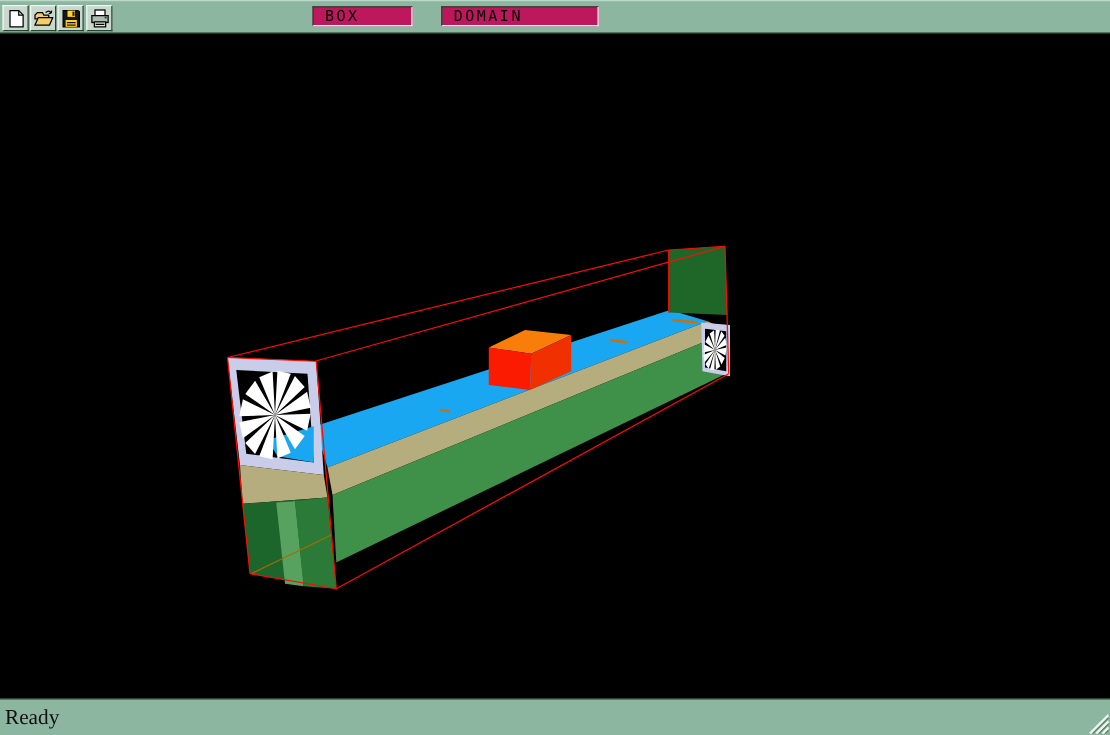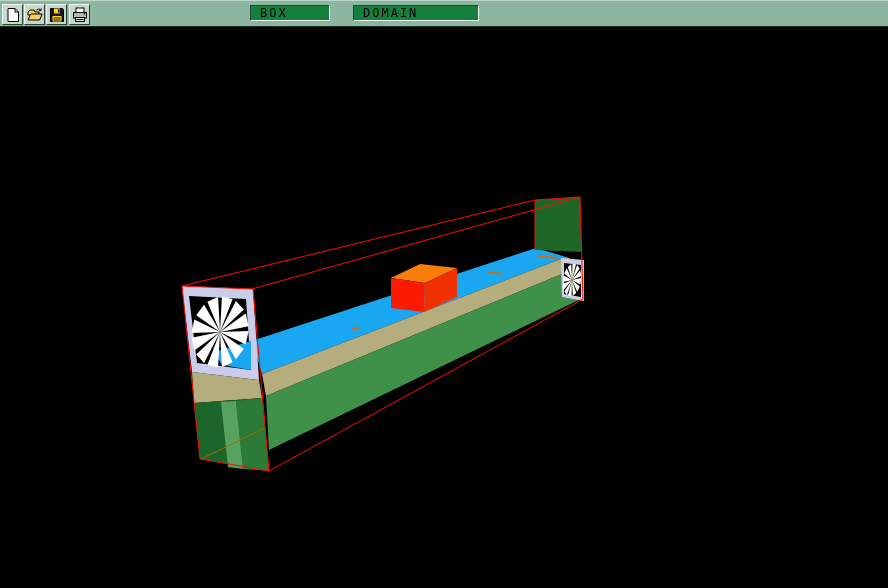--- a/index.html
+++ b/index.html
@@ -8,21 +8,21 @@
   
   .toolbar{position:absolute;left:0;top:0;width:888px;height:27px;
            background:#8db6a1;border-bottom:1px solid #16301f;box-sizing:border-box;
            border-top:1px solid #b9d8c7;}
   .tb-btn{position:absolute;top:3px;width:21px;height:21px;background:#c9d8cf;
           border-top:1px solid #eef6f0;border-left:1px solid #eef6f0;
           border-right:1px solid #24442f;border-bottom:1px solid #24442f;
           box-sizing:border-box;padding:0;display:flex;align-items:center;justify-content:center;}
   .tb-btn svg{display:block;}
   .tb-field{position:absolute;top:4px;height:16px;box-sizing:border-box;
-            background:#15803d;color:#000;
+            background:#be185d;color:#000;
             border-top:1px solid #24442f;border-left:1px solid #24442f;
             border-right:1px solid #f2f8f4;border-bottom:1px solid #f2f8f4;
             font-family:"DejaVu Sans Mono",monospace;font-size:12px;letter-spacing:2px;
             padding:0 0 0 9px;outline:none;}
   
   .viewport{position:absolute;left:0;top:27px;width:888px;height:532px;background:#000;}
   
   .statusbar{position:absolute;left:0;top:559px;width:888px;height:29px;background:#8db6a1;
              border-top:1px solid #557a66;box-sizing:border-box;}
   .status-text{position:absolute;left:4px;top:0;line-height:27px;
@@ -142,14 +142,25 @@
         <line x1="535" y1="200" x2="535" y2="250" stroke="#fb0d00"></line>
         <line x1="580" y1="197" x2="583" y2="299" stroke="#fb0d00"></line>
         <line x1="269" y1="471" x2="583" y2="299" stroke="#fb0d00"></line>
         <line x1="182" y1="286" x2="200" y2="459" stroke="#fb0d00"></line>
         <line x1="253" y1="289" x2="269" y2="471" stroke="#fb0d00"></line>
         <line x1="200" y1="459" x2="269" y2="471" stroke="#fb0d00"></line>
       </g>
     </svg>
   </div>
 
+  <div class="statusbar">
+    <span class="status-text">Ready</span>
+    <svg class="grip" width="18" height="18" viewBox="0 0 18 18">
+      <line x1="3" y1="18" x2="18" y2="3" stroke="#ecf5ef" stroke-width="2"></line>
+      <line x1="8" y1="18" x2="18" y2="8" stroke="#ecf5ef" stroke-width="2"></line>
+      <line x1="13" y1="18" x2="18" y2="13" stroke="#ecf5ef" stroke-width="2"></line>
+      <line x1="5" y1="18" x2="18" y2="5" stroke="#5b8169" stroke-width="1"></line>
+      <line x1="10" y1="18" x2="18" y2="10" stroke="#5b8169" stroke-width="1"></line>
+      <line x1="15" y1="18" x2="18" y2="15" stroke="#5b8169" stroke-width="1"></line>
+    </svg>
+  </div>
 
 </div>
 
 </body></html>

